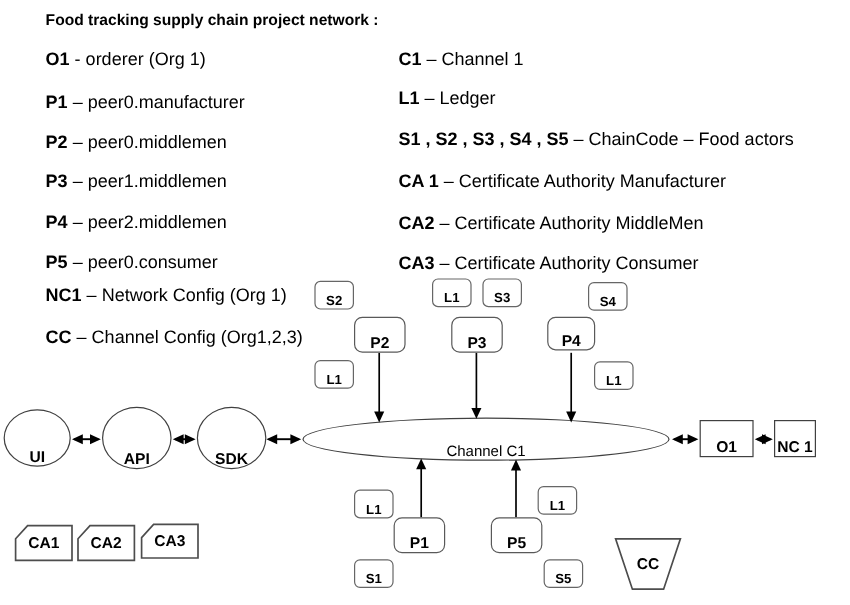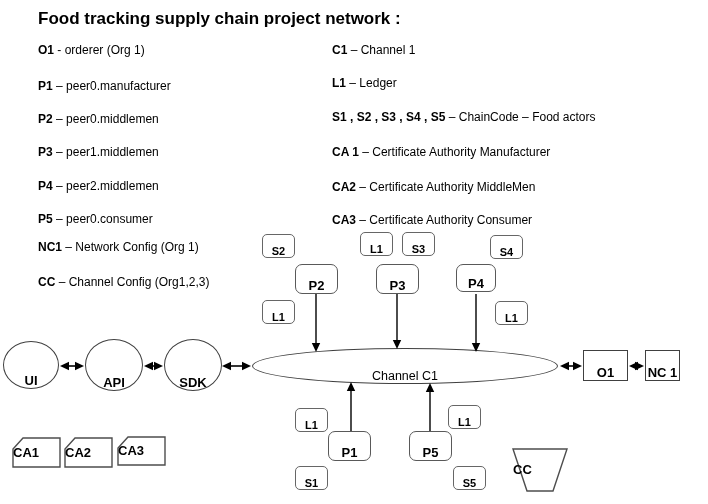--- a/index.html
+++ b/index.html
@@ -1,31 +1,31 @@
 <!DOCTYPE html>
 <html><head>
 <meta charset="utf-8">
 <style>
   html,body{margin:0;padding:0;background:#ffffff;}
   #stage{
     position:relative;width:708px;height:504px;background:#ffffff;
     font-family:"Liberation Sans",sans-serif;color:#000;overflow:hidden;
   }
-  .ttl{position:absolute;left:38px;top:9px;font-size:17px;font-weight:700;white-space:nowrap;}
-  .lrow{position:absolute;font-size:12px;white-space:nowrap;line-height:14px;}
+  .ttl{position:absolute;left:38px;top:9px;font-size:13px;font-weight:700;white-space:nowrap;}
+  .lrow{position:absolute;font-size:15px;white-space:nowrap;line-height:14px;}
   .lrow b{font-weight:700;}
   #connectors{position:absolute;left:0;top:0;z-index:1;}
   .node{position:absolute;z-index:2;display:flex;align-items:flex-end;justify-content:center;
         background:#fff;box-sizing:border-box;font-weight:700;}
   .circle{border:1.4px solid #404040;border-radius:50%;font-size:13px;}
   .oval{border:1.2px solid #404040;border-radius:50%;font-size:12.5px;font-weight:400;z-index:0;}
   .rect{border:1.4px solid #404040;font-size:13px;}
   .badge{border:1.2px solid #666666;border-radius:5px;width:33px;height:24px;font-size:11px;}
   .peer{border:1.4px solid #595959;border-radius:7px;width:43px;height:30px;font-size:13px;}
-  .freelabel{position:absolute;z-index:2;display:flex;align-items:center;
+  .freelabel{position:absolute;z-index:2;display:flex;align-items:center;justify-content:center;
         font-weight:700;font-size:13px;background:transparent;}
 </style>
 </head>
 <body>
 
 <div id="stage">
 
   <div class="ttl">Food tracking supply chain project network :</div>
 
   <div class="lrow" style="left:38px;top:43px"><b>O1</b><span> - orderer (Org 1)</span></div>

